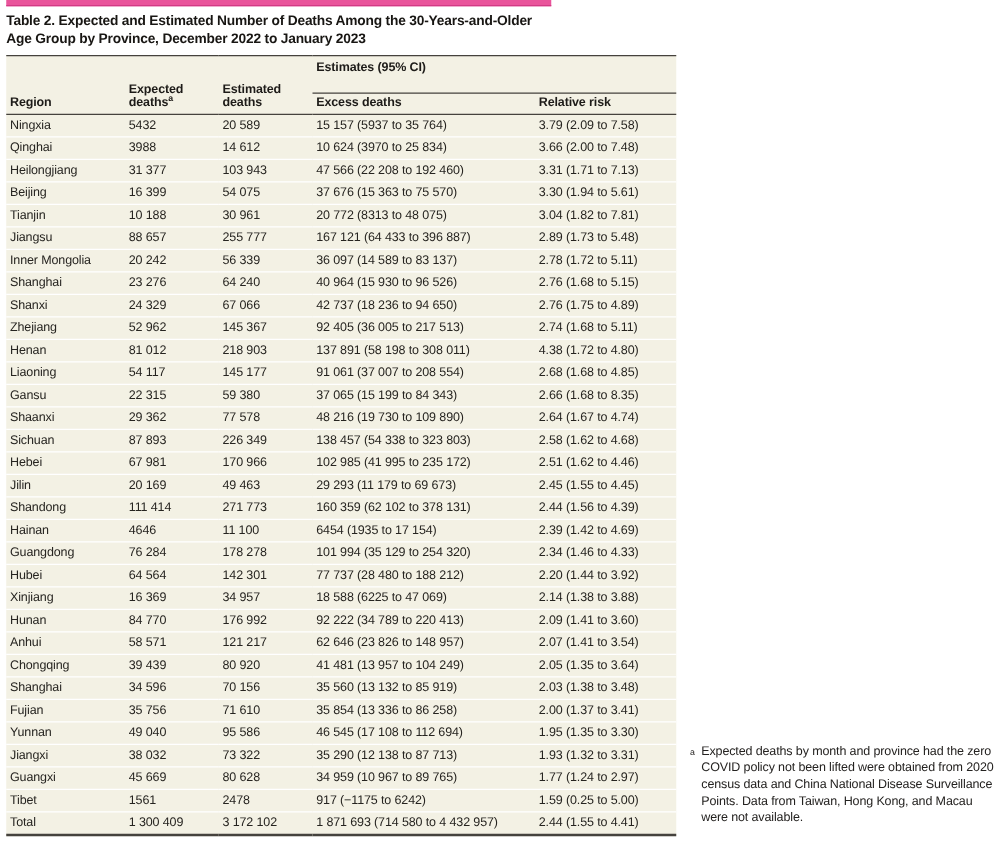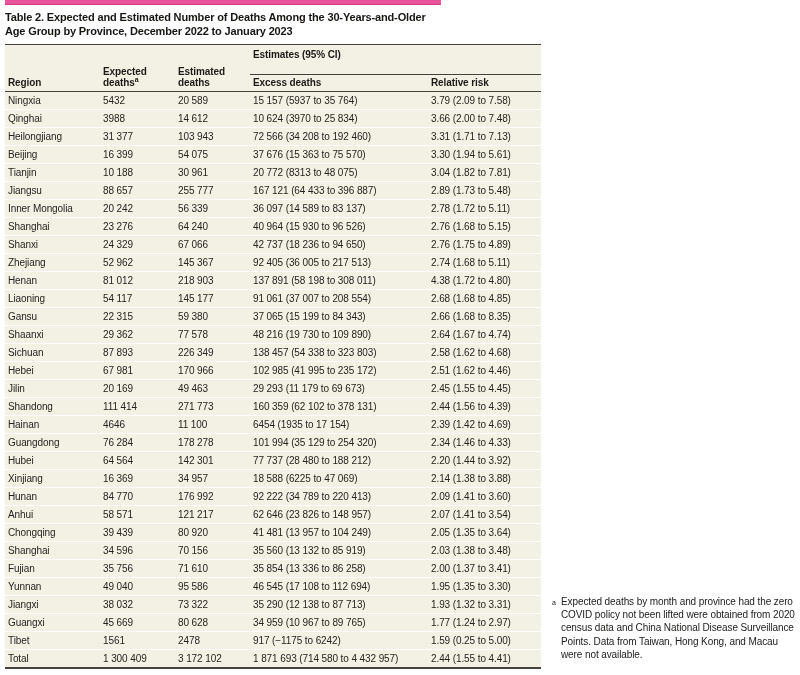--- a/index.html
+++ b/index.html
@@ -134,21 +134,21 @@
           <td>Qinghai</td>
           <td>3988</td>
           <td>14 612</td>
           <td>10 624 (3970 to 25 834)</td>
           <td>3.66 (2.00 to 7.48)</td>
         </tr>
         <tr>
           <td>Heilongjiang</td>
           <td>31 377</td>
           <td>103 943</td>
-          <td>72 566 (34 208 to 192 460)</td>
+          <td>47 566 (22 208 to 192 460)</td>
           <td>3.31 (1.71 to 7.13)</td>
         </tr>
         <tr>
           <td>Beijing</td>
           <td>16 399</td>
           <td>54 075</td>
           <td>37 676 (15 363 to 75 570)</td>
           <td>3.30 (1.94 to 5.61)</td>
         </tr>
         <tr>

